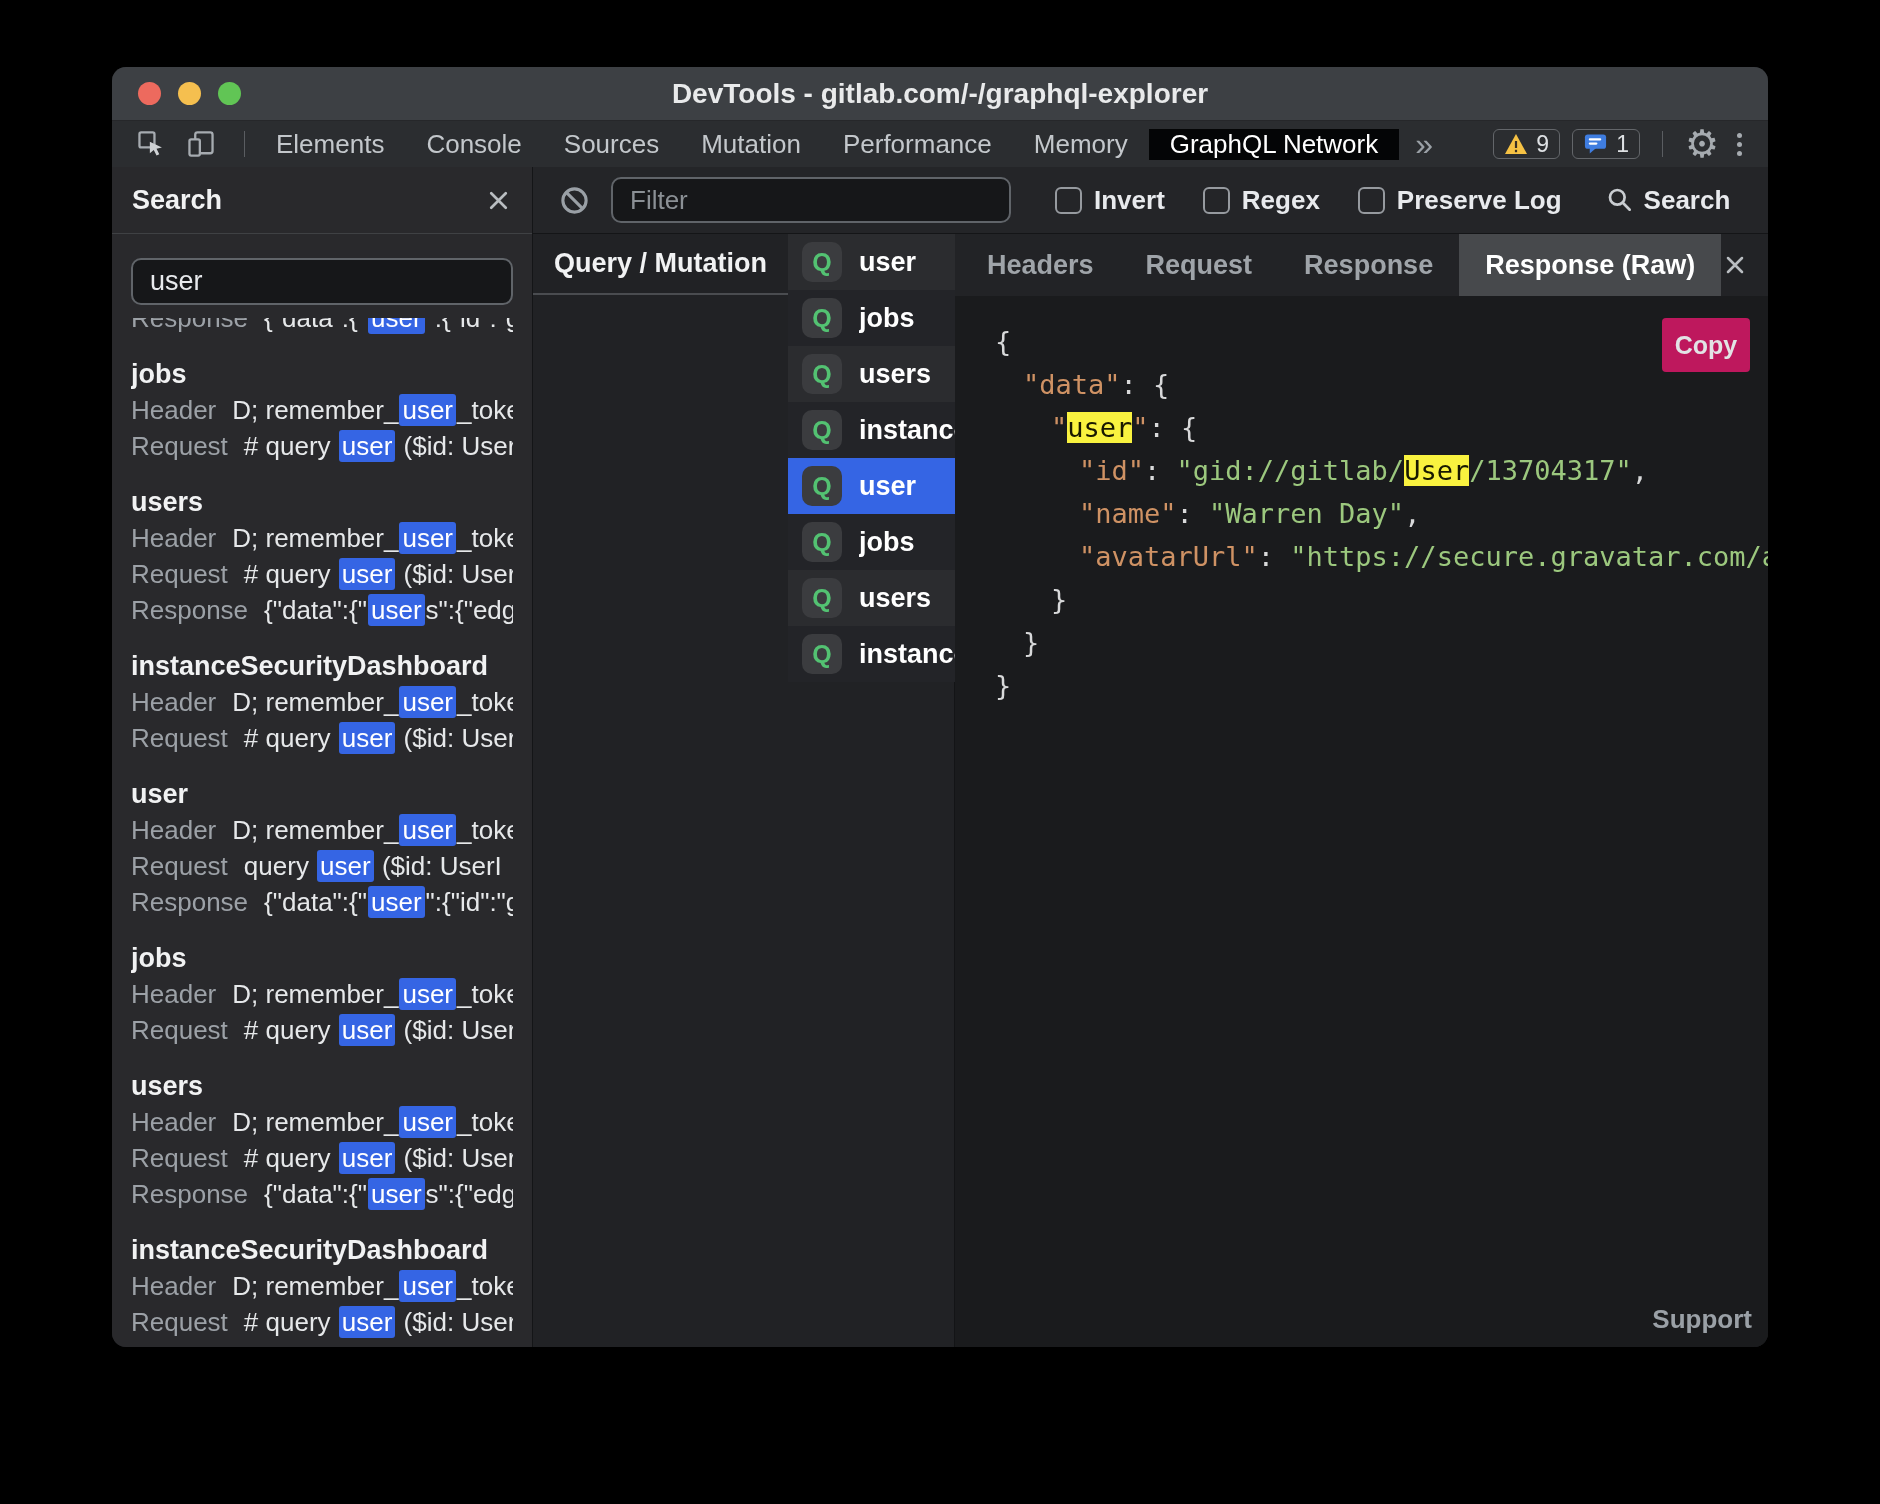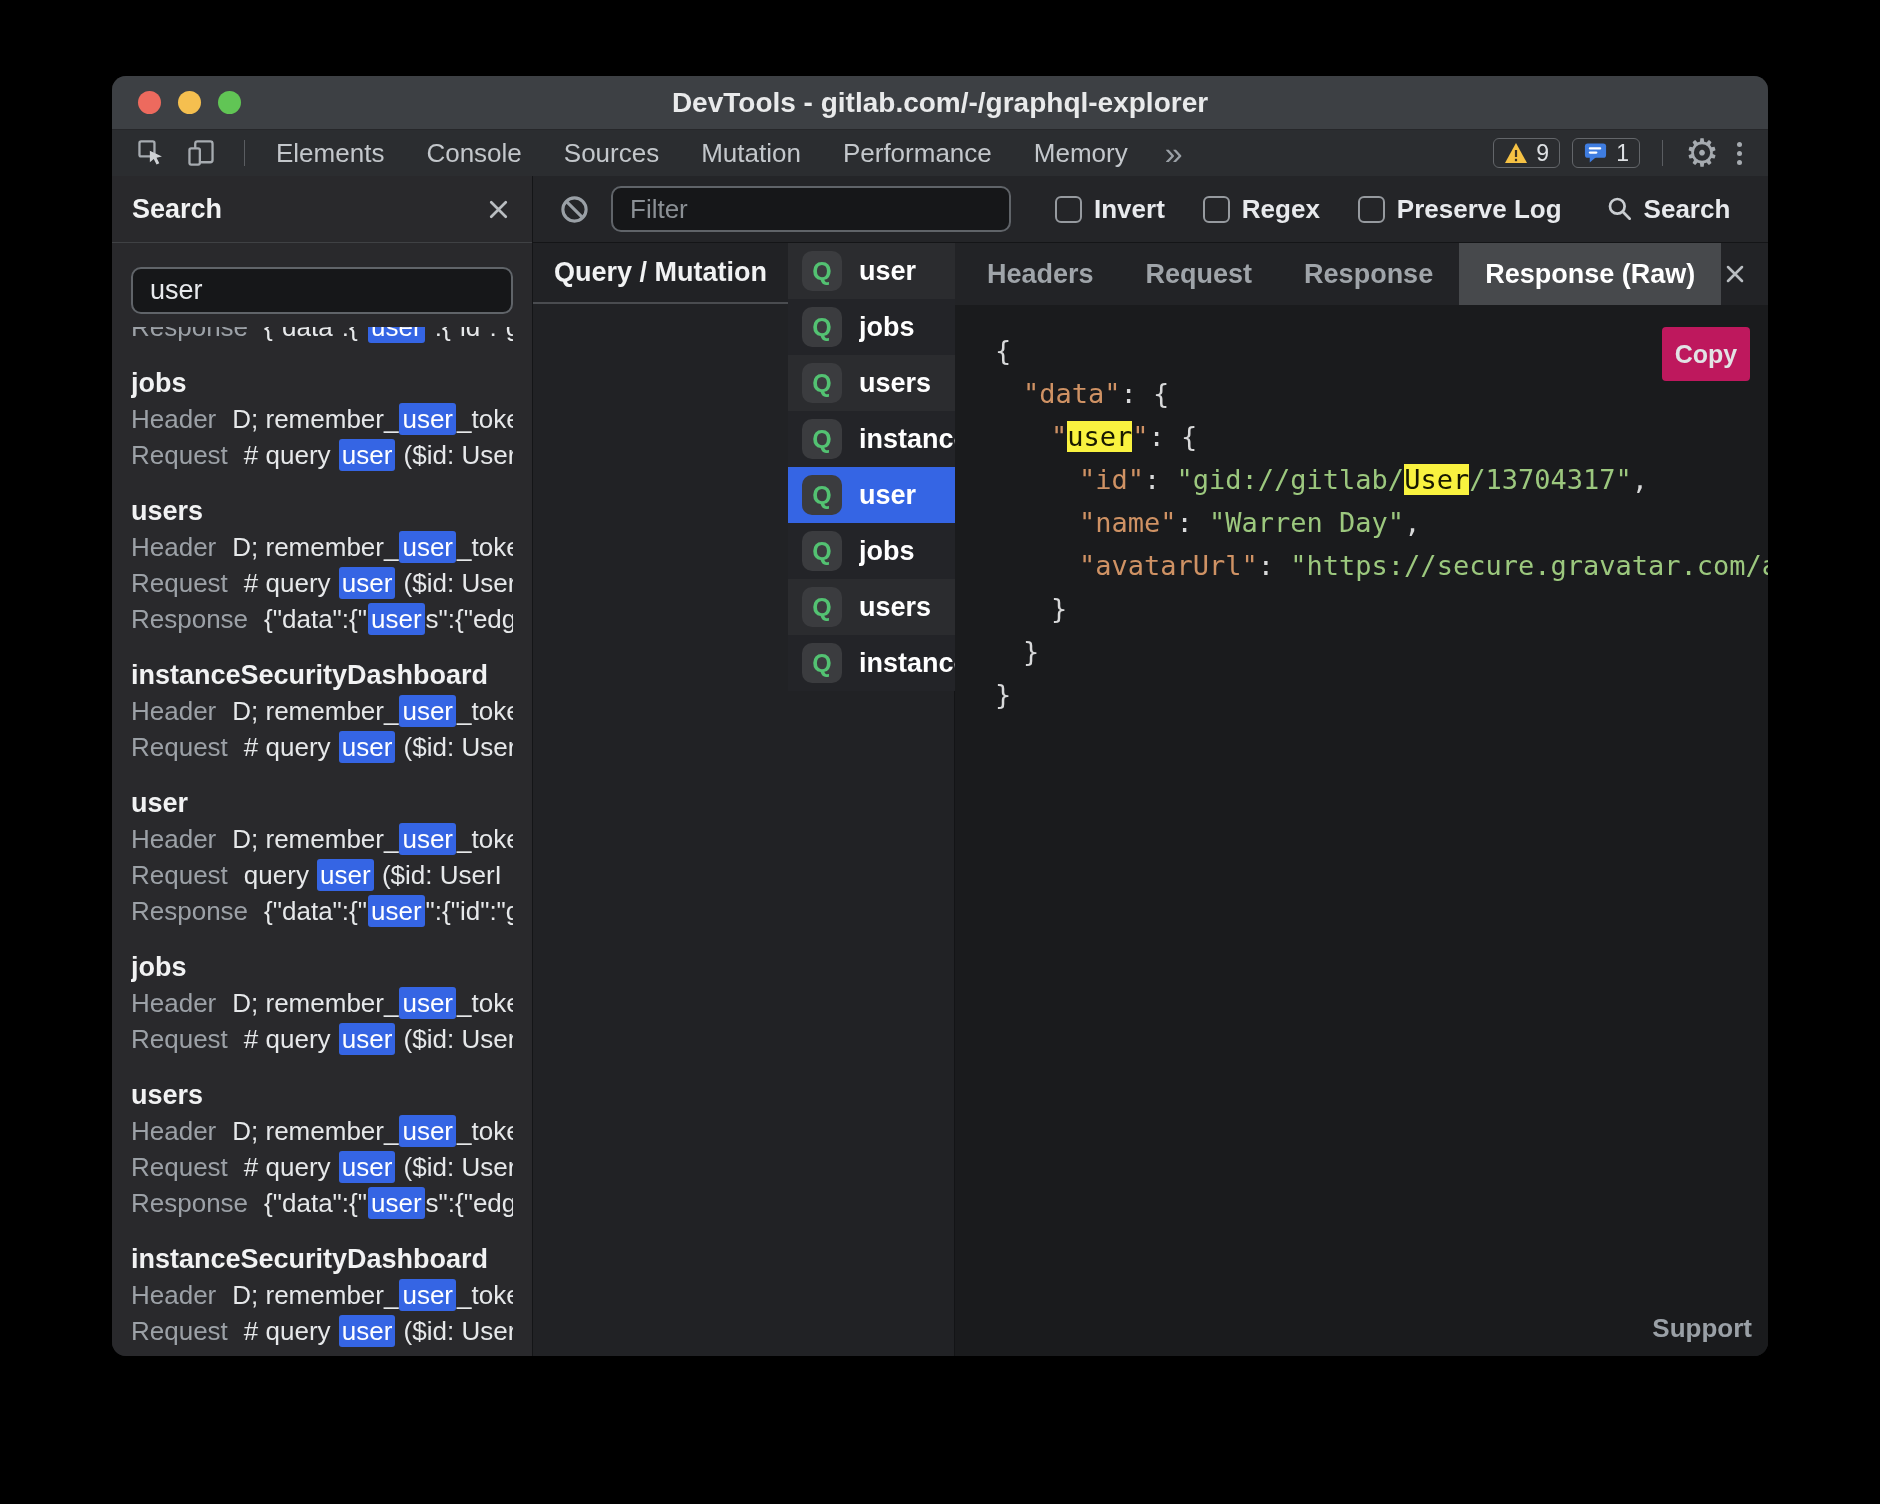--- a/index.html
+++ b/index.html
@@ -1,20 +1,20 @@
 <!DOCTYPE html>
 <html><head>
 <meta charset="utf-8">
 <style>
   * { margin:0; padding:0; box-sizing:border-box; }
   html,body { width:1880px; height:1504px; background:#000; overflow:hidden;
               font-family:"Liberation Sans",sans-serif; }
   .stage { position:relative; width:1880px; height:1504px; background:#000; }
 
-  .window { position:absolute; left:112px; top:76px; width:1656px; height:1280px;
+  .window { position:absolute; left:112px; top:67px; width:1656px; height:1280px;
             background:#202124; border-radius:14px; overflow:hidden;
             display:flex; flex-direction:column; }
 
   
   .titlebar { height:54px; flex:none; background:#3d4044; position:relative;
               display:flex; align-items:center; justify-content:center;
               border-bottom:1px solid #26272a; }
   .lights { position:absolute; left:26px; top:0; height:100%; display:flex; align-items:center; gap:17px; }
   .light { width:23px; height:23px; border-radius:50%; display:inline-block; }
   .light.red{ background:#ed6a5e; } .light.yellow{ background:#f5bf4f; } .light.green{ background:#61c555; }
@@ -139,20 +139,21 @@
         </span>
         <span class="tb-sep"></span>
       </div>
       <nav class="tabs" id="devtools-tabs">
           <div class="tab">Elements</div>
           <div class="tab">Console</div>
           <div class="tab">Sources</div>
           <div class="tab">Mutation</div>
           <div class="tab">Performance</div>
           <div class="tab">Memory</div>
+          <div class="tab active">GraphQL Network</div>
         </nav>
       <span class="chevron">»</span>
       <div class="tb-right">
         <span class="pill">
           <svg width="24" height="22" viewBox="0 0 24 22">
             <path d="M12 1 L23 21 H1 Z" fill="#f6c244"></path>
             <rect x="10.9" y="8" width="2.2" height="7" fill="#3a3024"></rect>
             <rect x="10.9" y="16.8" width="2.2" height="2.4" fill="#3a3024"></rect>
           </svg>
           <span class="cnt">9</span>

